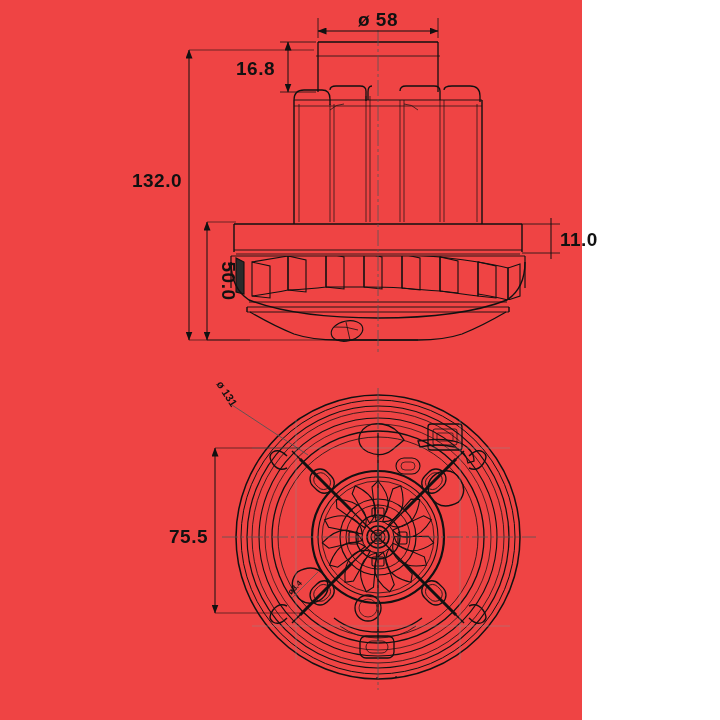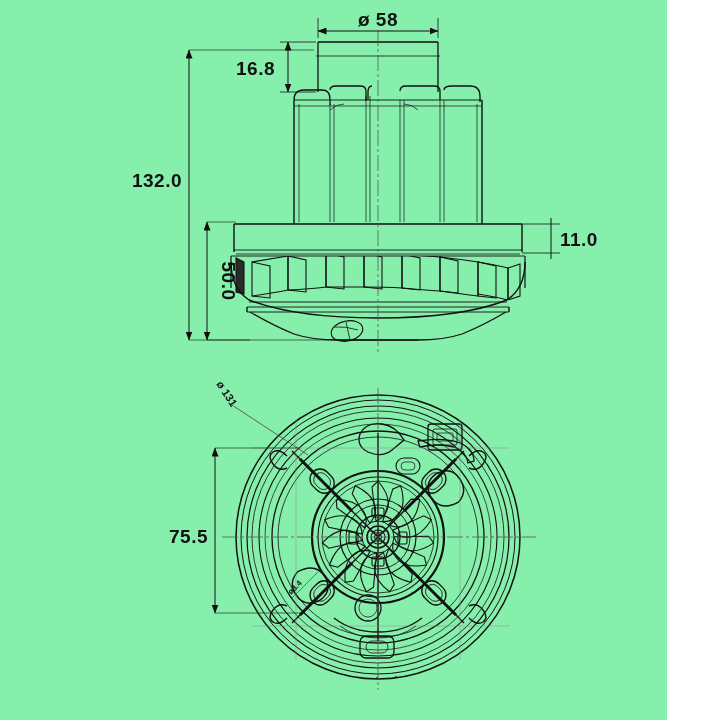--- a/index.html
+++ b/index.html
@@ -8,23 +8,23 @@
     background: #ffffff;
   }
   body {
     width: 720px;
     height: 720px;
     font-family: "Liberation Sans", sans-serif;
     overflow: hidden;
   }
   #drawing-root {
     position: relative;
-    width: 667px;
+    width: 582px;
     height: 720px;
-    background: #86efac;
+    background: #ef4444;
   }
   svg.sheet {
     position: absolute;
     top: 0;
     left: 0;
     width: 720px;
     height: 720px;
     display: block;
   }
   .dim-text {

